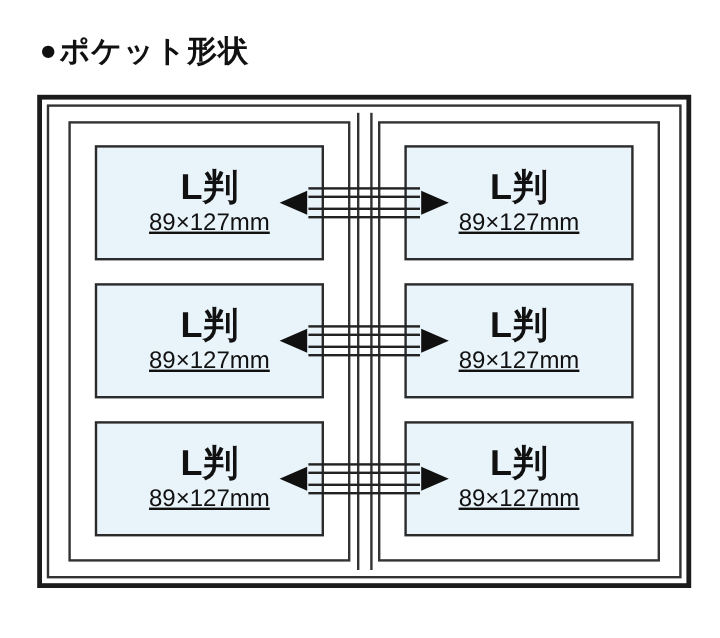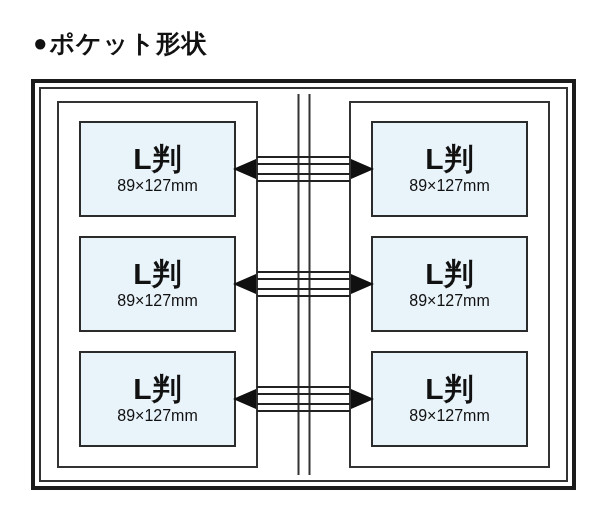--- a/index.html
+++ b/index.html
@@ -13,34 +13,34 @@
     font-size:25px; font-weight:bold; letter-spacing:1px;
     display:flex; align-items:center; line-height:1.2;
   }
   .title .bullet { font-size:24px; margin-right:1px; }
   .frame-outer {
     position:absolute; left:31px; top:79px; width:545px; height:411px;
     border:4px solid #1b1b1b; background:#fff;
   }
   .frame-inner { position:absolute; left:4px; top:4px; right:4px; bottom:4px; border:2px solid #333; }
   .content { position:absolute; left:0; top:0; right:0; bottom:0; }
-  .page { position:absolute; top:12px; bottom:12px; width:201px; border:2px solid #333; background:#fff; }
+  .page { position:absolute; top:12px; bottom:12px; width:235px; border:2px solid #333; background:#fff; }
   .page.left  { left:16px; }
   .page.right { right:16px; }
   .pocket {
     position:absolute; left:20px; right:20px; height:96px;
     background:#e9f3fa; border:2px solid #2b2b2b;
     display:flex; flex-direction:column; align-items:center; justify-content:center;
     text-align:center;
   }
   .pocket.r1 { top:18px; }
   .pocket.r2 { top:133px; }
   .pocket.r3 { top:248px; }
   .pocket-label { font-size:30px; font-weight:bold; line-height:1.05; }
-  .pocket-size  { font-size:16px; line-height:1.1; margin-top:3px; }
+  .pocket-size  { font-size:20px; line-height:1.1; margin-top:3px;text-decoration:underline; }
   .spine {
     position:absolute; left:50%; transform:translateX(-50%);
     top:5px; bottom:5px; width:13px;
     border-left:2px solid #333; border-right:2px solid #333;
   }
   .connector { position:absolute; left:192px; right:192px; height:0; }
   .connector.c1 { top:80px; }
   .connector.c2 { top:195px; }
   .connector.c3 { top:310px; }
   .arrow {

